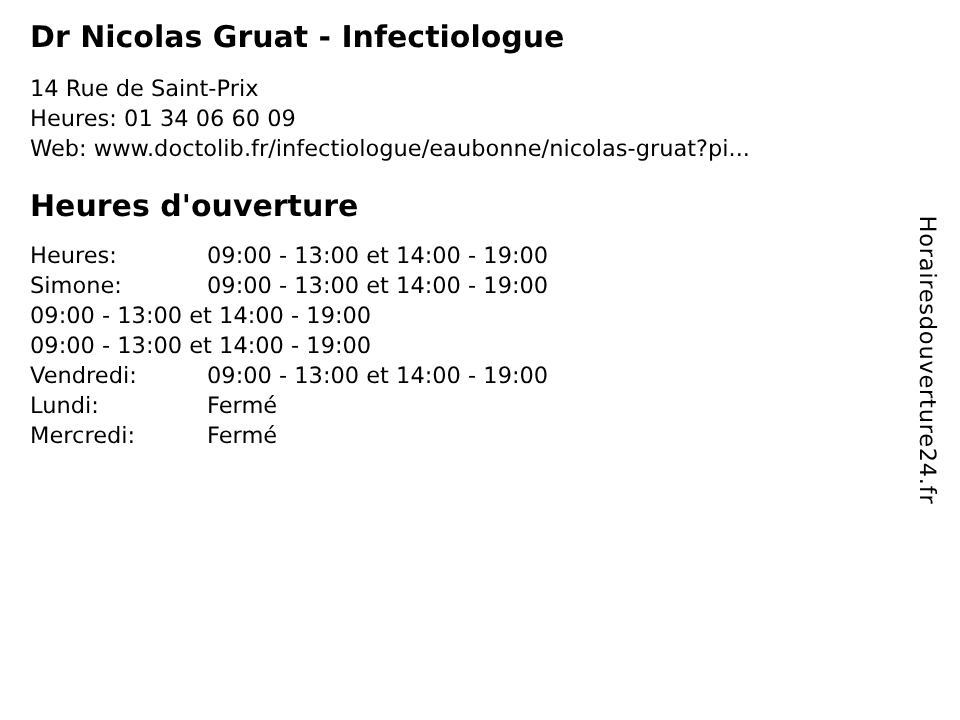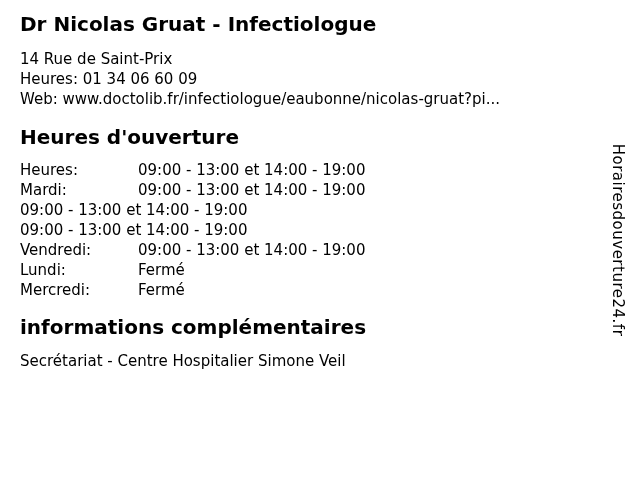--- a/index.html
+++ b/index.html
@@ -91,21 +91,21 @@
   </div>
 
   <h2 class="section-heading">Heures d'ouverture</h2>
 
   <div class="hours-table">
     <div class="hours-row">
       <span class="hours-day">Heures:</span>
       <span class="hours-time">09:00 - 13:00 et 14:00 - 19:00</span>
     </div>
     <div class="hours-row">
-      <span class="hours-day">Mardi:</span>
+      <span class="hours-day">Simone:</span>
       <span class="hours-time">09:00 - 13:00 et 14:00 - 19:00</span>
     </div>
     <div class="hours-row">
       <span class="hours-time">09:00 - 13:00 et 14:00 - 19:00</span>
     </div>
     <div class="hours-row">
       <span class="hours-time">09:00 - 13:00 et 14:00 - 19:00</span>
     </div>
     <div class="hours-row">
       <span class="hours-day">Vendredi:</span>
@@ -114,20 +114,16 @@
     <div class="hours-row">
       <span class="hours-day">Lundi:</span>
       <span class="hours-time">Fermé</span>
     </div>
     <div class="hours-row">
       <span class="hours-day">Mercredi:</span>
       <span class="hours-time">Fermé</span>
     </div>
   </div>
 
-  <div class="info-section">
-    <h2 class="section-heading">informations complémentaires</h2>
-    <p class="info-text">Secrétariat - Centre Hospitalier Simone Veil</p>
-  </div>
 
 </div>
 
 <div class="watermark">Horairesdouverture24.fr</div>
 
 </body></html>

